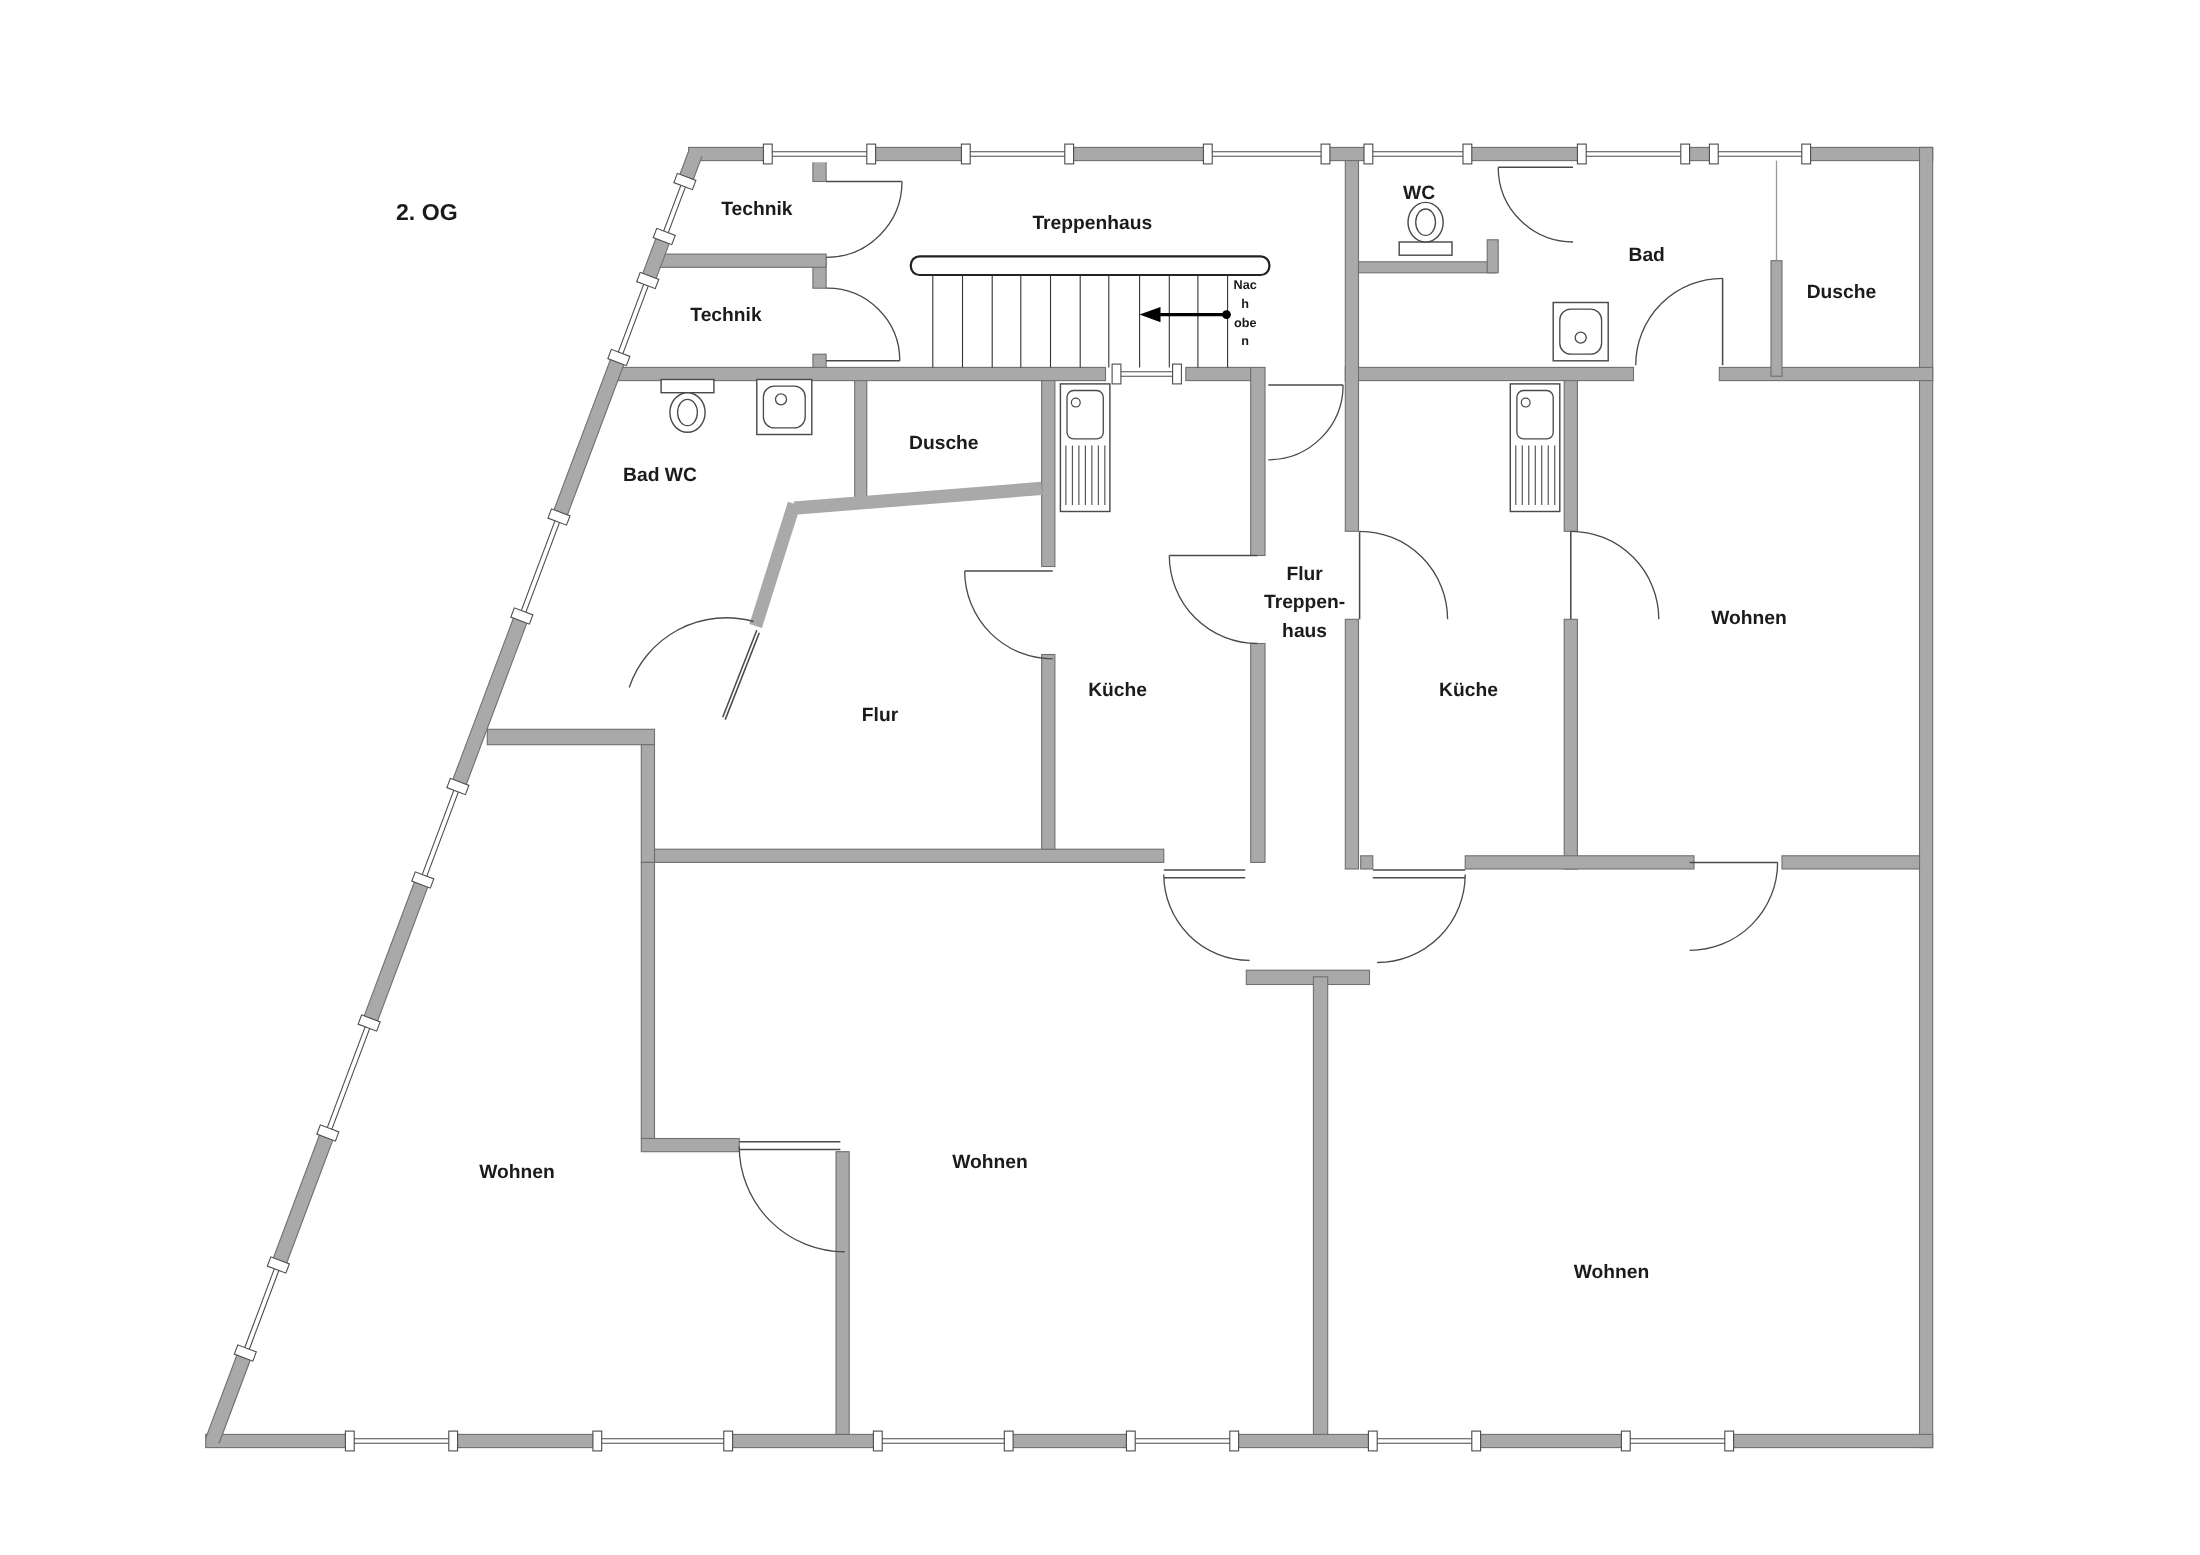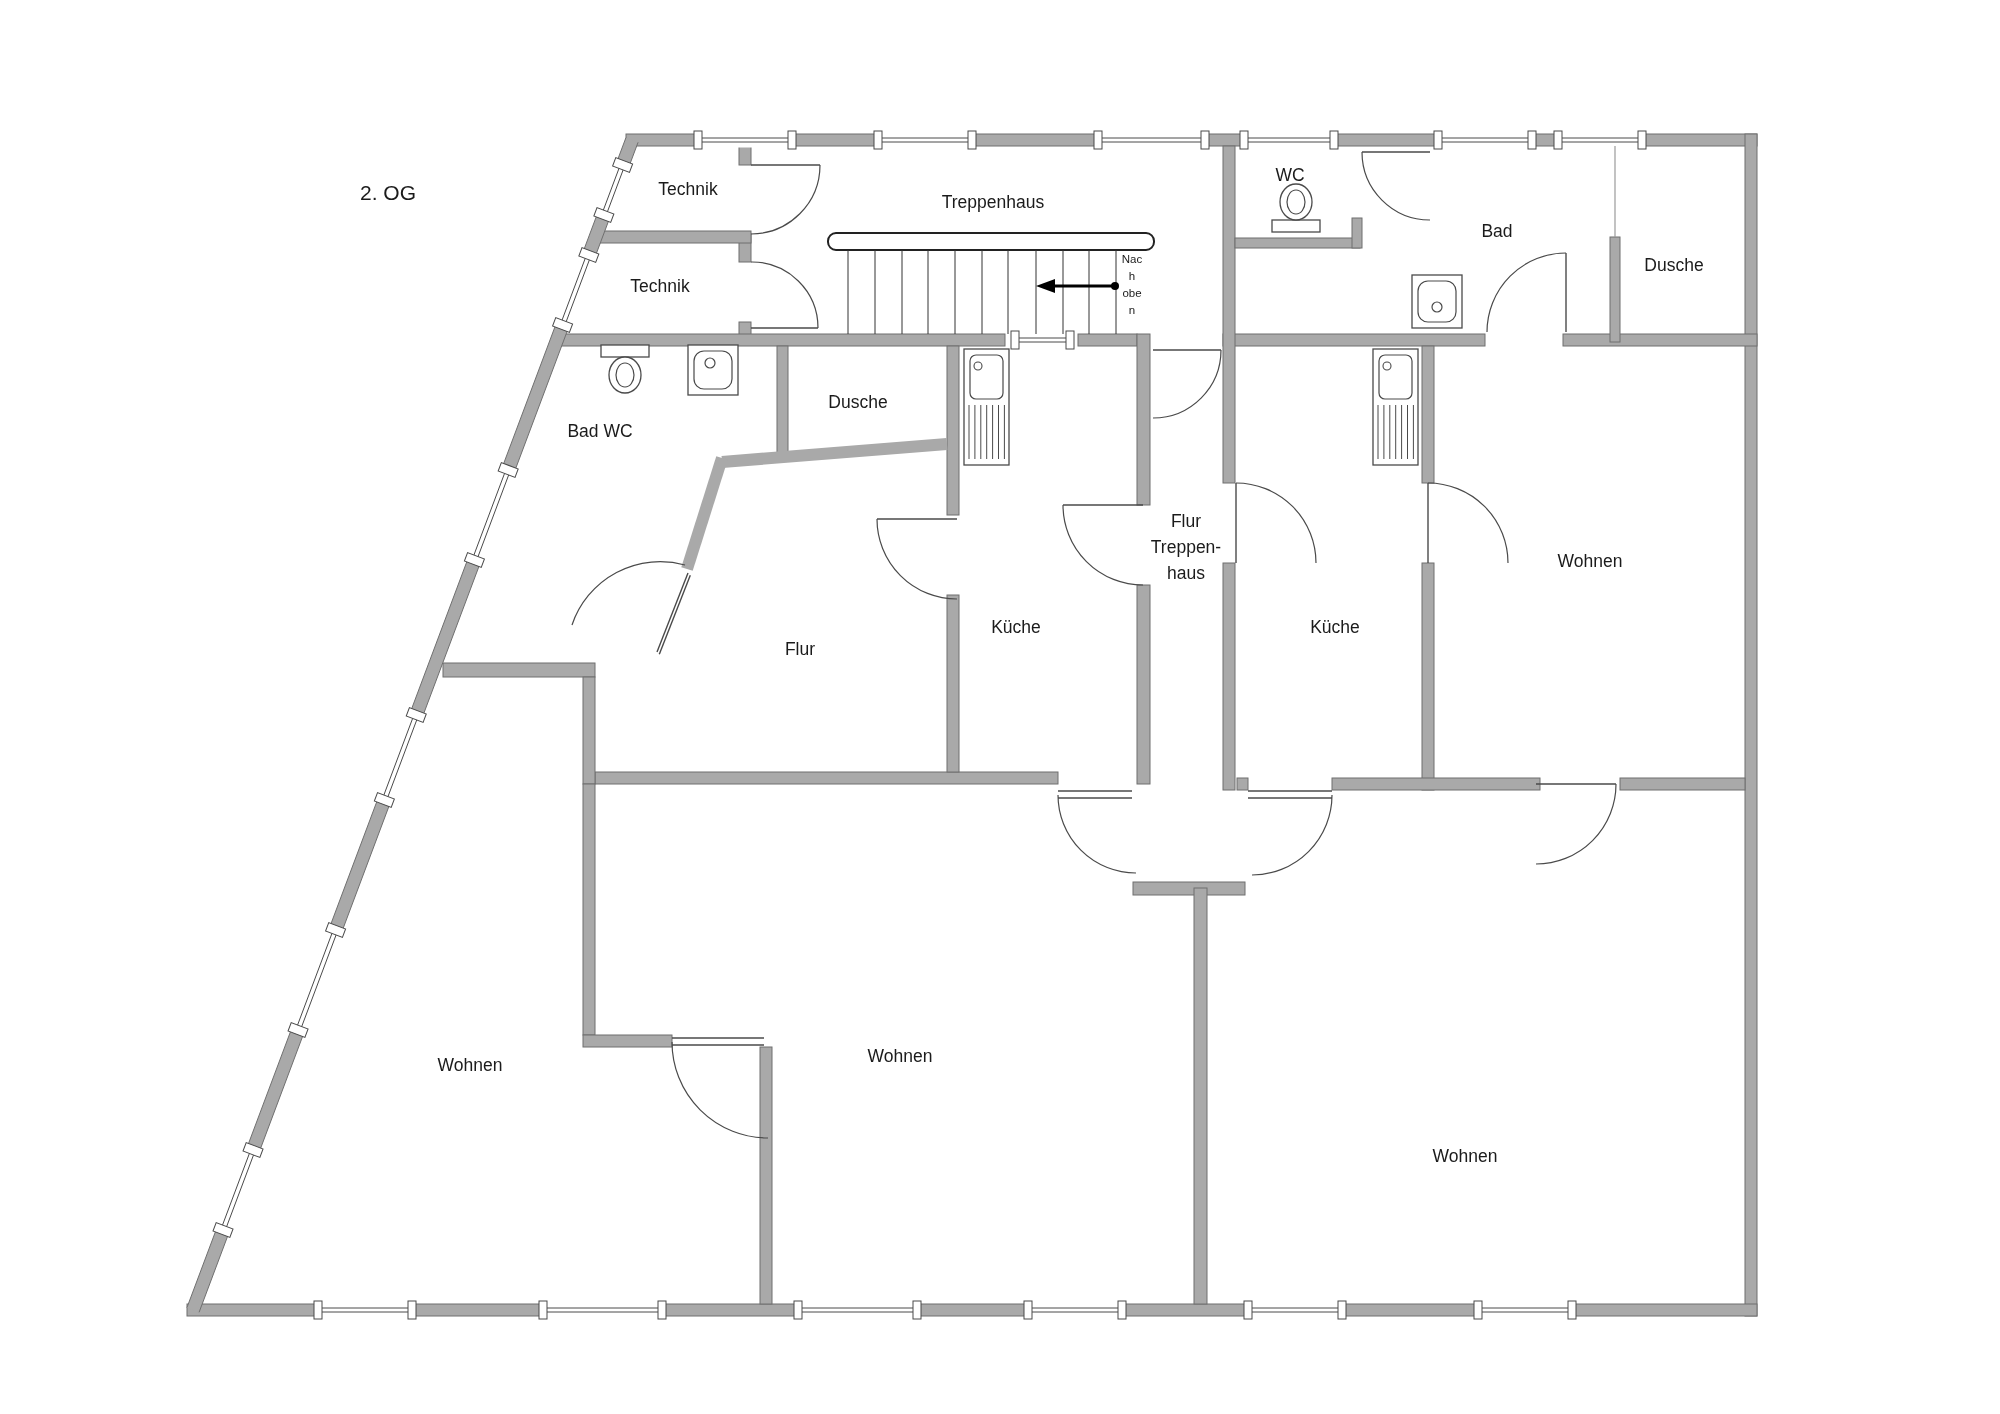--- a/index.html
+++ b/index.html
@@ -1,17 +1,17 @@
 <!DOCTYPE html>
 <html><head>
 <meta charset="utf-8">
 <style>
   html,body{margin:0;padding:0;background:#ffffff;}
   .page{position:relative;width:2000px;height:1414px;background:#fff;overflow:hidden;
-        font-family:"Liberation Sans","DejaVu Sans",sans-serif;}
+        font-family:"Liberation Sans","DejaVu Sans",sans-serif;font-weight:bold;}
   svg{position:absolute;left:0;top:0;}
   text{font-family:"Liberation Sans","DejaVu Sans",sans-serif;fill:#1b1b1b;}
   .room-label{font-size:17.5px;}
   .floor-label{font-size:21px;}
   .tiny-label{font-size:11.5px;}
 </style>
 </head>
 <body>
 
 <div class="page">

